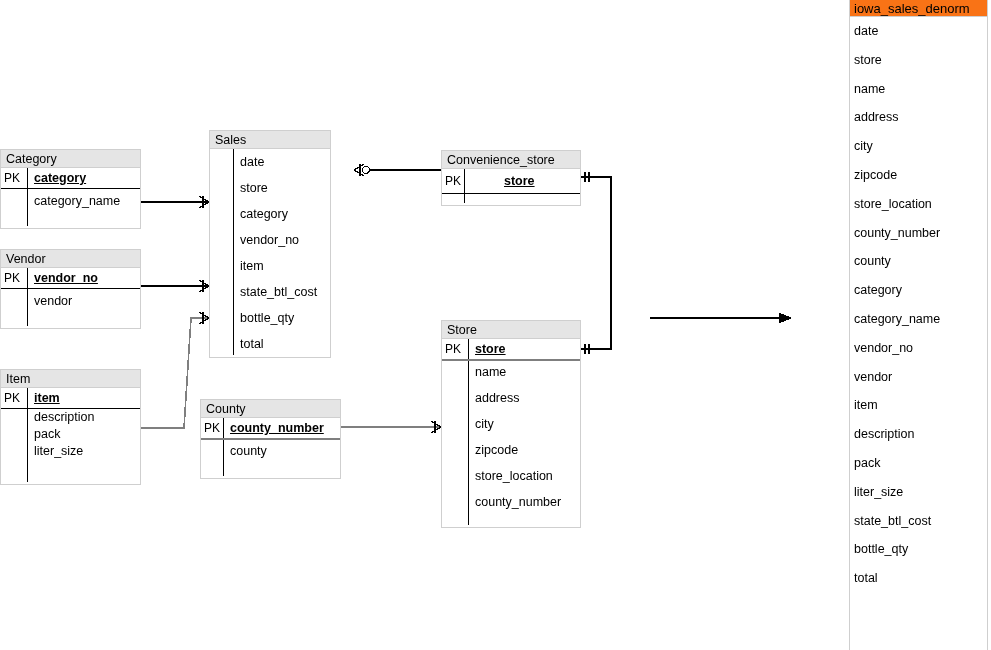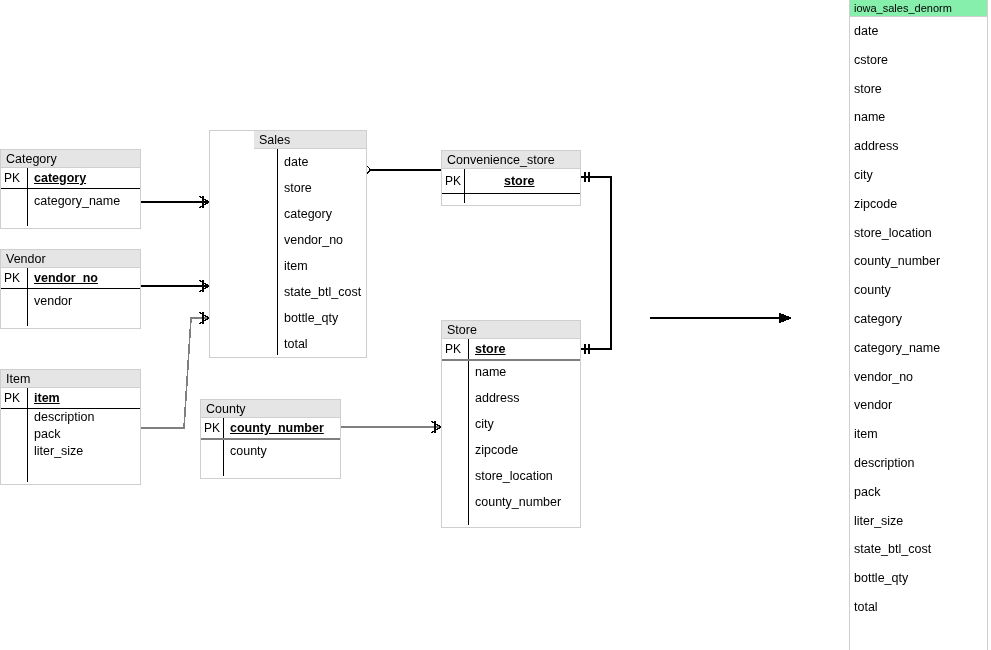--- a/index.html
+++ b/index.html
@@ -123,24 +123,24 @@
     height: 650px;
     background: #ffffff;
     border-left: 1px solid #cfcfcf;
     border-right: 1px solid #cfcfcf;
     box-sizing: border-box;
     overflow: hidden;
   }
   #denorm-header {
     height: 17px;
     line-height: 17px;
-    background: #86efac;
+    background: #f97316;
     border-bottom: 1px solid #cfcfcf;
     padding-left: 4px;
-    font-size: 11px;
+    font-size: 13px;
     color: #000;
     box-sizing: border-box;
     white-space: nowrap;
   }
   #denorm-list {
     position: relative;
     padding-left: 4px;
   }
   .denorm-row {
     height: 28.8px;
@@ -259,21 +259,21 @@
         <span class="keycell"></span>
         <span class="namecell">liter_size</span>
       </div>
       <div class="row blank" style="height:25px;">
         <span class="keycell"></span>
         <span class="namecell"></span>
       </div>
     </div>
   </div>
 
-  <div class="entity" style="left:209px; top:130px; width:158px;padding-left:44px;">
+  <div class="entity" style="left:209px; top:130px; width:122px;">
     <div class="entity-title">Sales</div>
     <div class="entity-body" style="--divx:23px;">
       <div class="row attr">
         <span class="keycell"></span>
         <span class="namecell">date</span>
       </div>
       <div class="row attr">
         <span class="keycell"></span>
         <span class="namecell">store</span>
       </div>
@@ -374,21 +374,20 @@
         <span class="keycell"></span>
         <span class="namecell"></span>
       </div>
     </div>
   </div>
 
   <div id="denorm-panel">
     <div id="denorm-header">iowa_sales_denorm</div>
     <div id="denorm-list">
       <div class="denorm-row">date</div>
-      <div class="denorm-row">cstore</div>
       <div class="denorm-row">store</div>
       <div class="denorm-row">name</div>
       <div class="denorm-row">address</div>
       <div class="denorm-row">city</div>
       <div class="denorm-row">zipcode</div>
       <div class="denorm-row">store_location</div>
       <div class="denorm-row">county_number</div>
       <div class="denorm-row">county</div>
       <div class="denorm-row">category</div>
       <div class="denorm-row">category_name</div>

